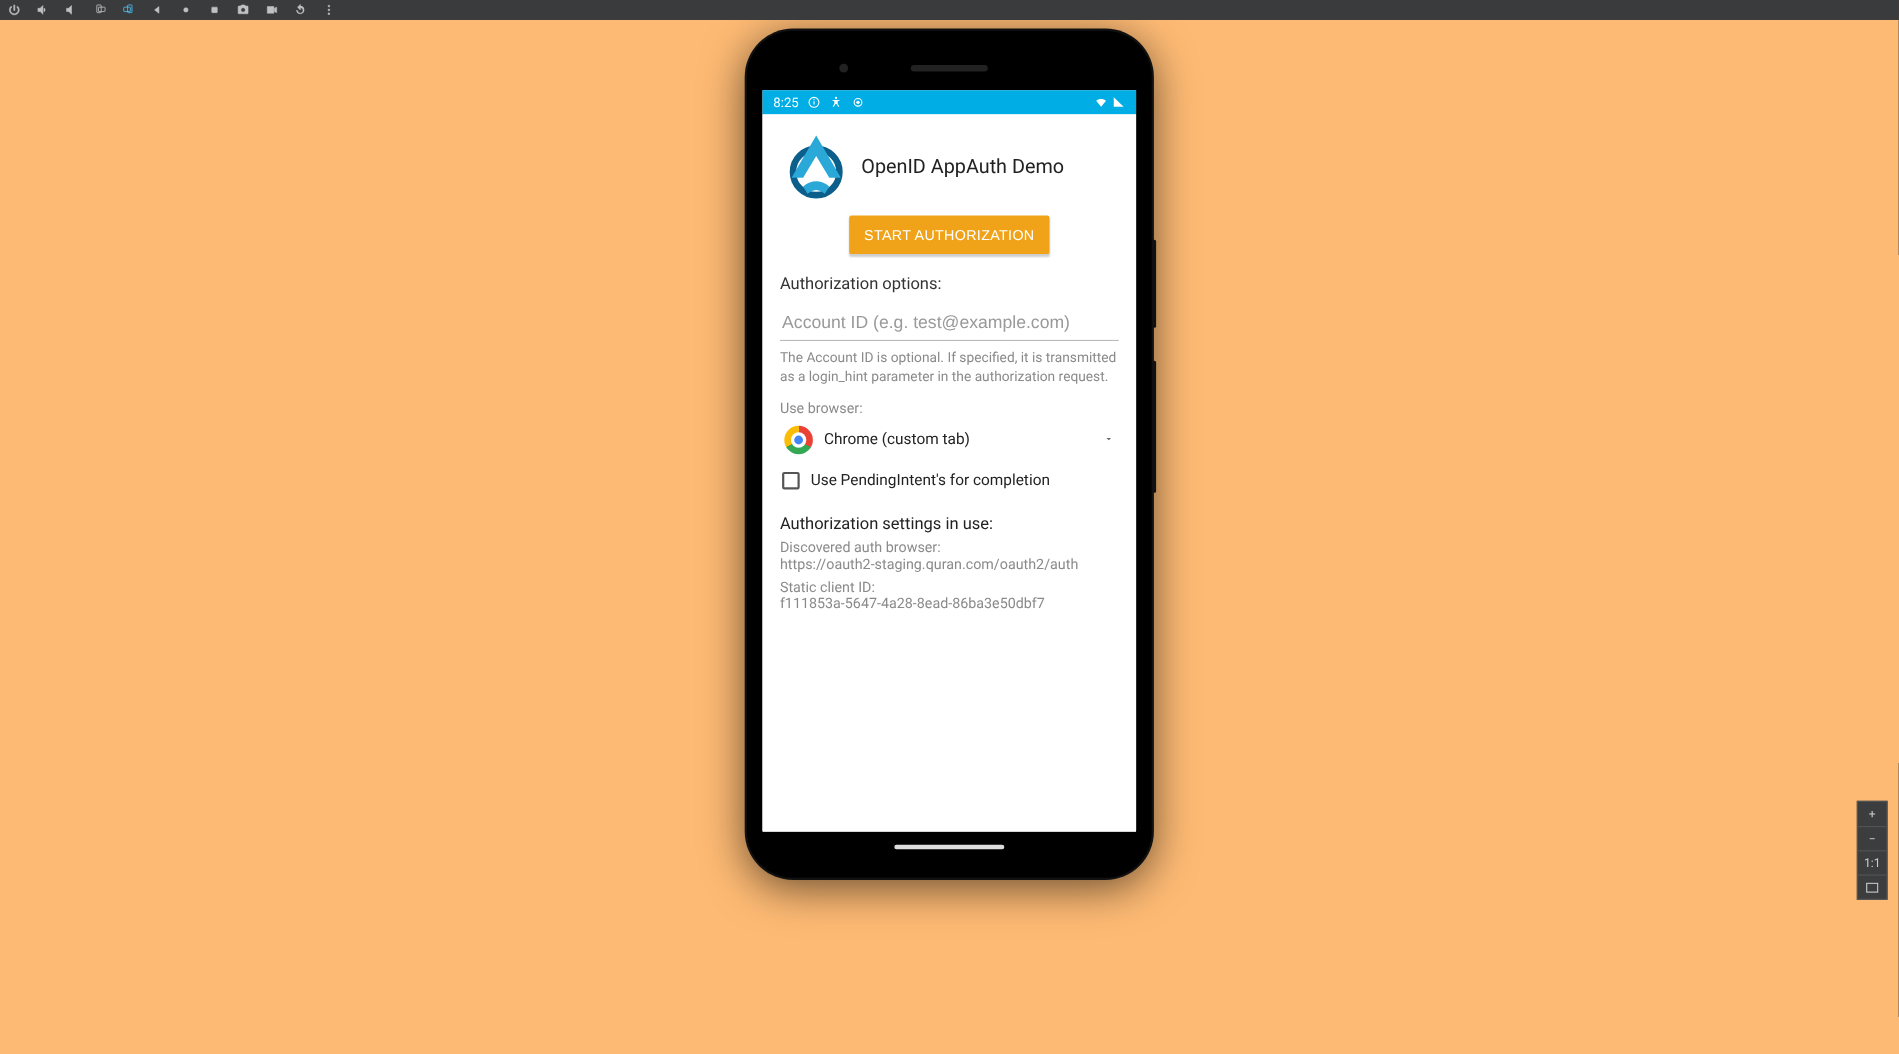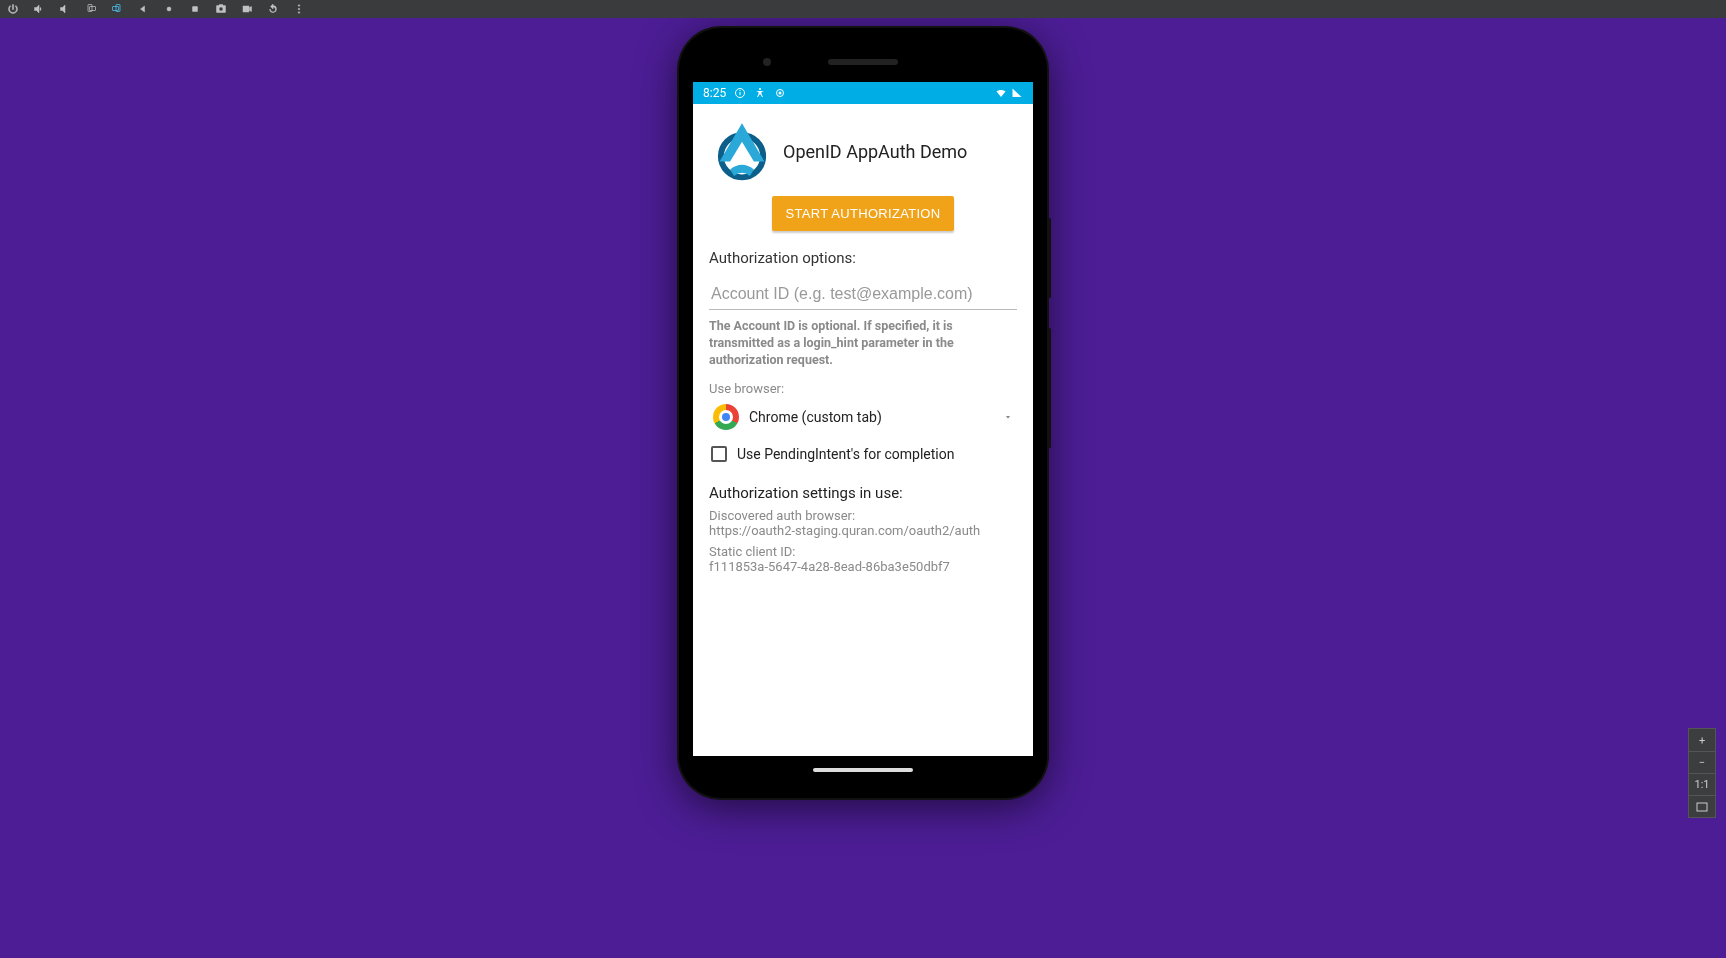--- a/index.html
+++ b/index.html
@@ -4,21 +4,21 @@
 <style>
   * { box-sizing: border-box; margin:0; padding:0; }
   html,body { width:100%; height:100%; background:#2a2b2d; font-family:Roboto,Arial,Helvetica,sans-serif; overflow:hidden; }
 
   
   .emu-toolbar { position:absolute; top:0; left:0; right:0; height:18px; background:#3a3b3d; display:flex; align-items:center; padding:0 6px; gap:12px; z-index:5; }
   .emu-toolbar .tbtn { width:14px; height:14px; display:flex; align-items:center; justify-content:center; cursor:pointer; }
   .emu-toolbar svg { width:12px; height:12px; fill:#bfc1c4; stroke:#bfc1c4; }
   .emu-toolbar .active svg { fill:#4fc3f7; stroke:#4fc3f7; }
 
-  .workspace { position:absolute; top:18px; left:0; right:0; bottom:0; background:#4c1d95; }
+  .workspace { position:absolute; top:18px; left:0; right:0; bottom:0; background:#fdba74; }
 
   
   .zoom-panel { position:absolute; right:10px; bottom:140px; width:28px; background:#3c3d3f; border:1px solid #555;}
   .zoom-panel .zbtn { height:22px; display:flex; align-items:center; justify-content:center; color:#ccc; font-size:11px; cursor:pointer; border-top:1px solid #555; }
   .zoom-panel .zbtn:first-child { border-top:none;}
 
   
   .phone-wrap { position:absolute; left:50%; top:10px; transform:translateX(-50%); }
   .phone { width:368px; height:770px; background:#000; border-radius:42px; padding:14px; position:relative; box-shadow:0 0 0 2px #111, 0 8px 40px rgba(0,0,0,.6); }
   .phone .side-btn { position:absolute; right:-4px; width:3px; background:#111; border-radius:2px; }
@@ -38,21 +38,21 @@
   .statusbar svg { width:12px; height:12px; fill:#fff; }
 
   
   .app { flex:1; background:#fff; padding:14px 16px 8px; color:#222; font-size:14px; overflow:hidden; }
   .logo-row { display:flex; flex-direction:row; align-items:center; gap:8px; margin-bottom:12px; }
   .app-title { font-size:18px; color:#222; }
   .primary-btn { display:block; margin:10px auto 18px; background:#f0a319; color:#fff; font-weight:400; font-size:13px; letter-spacing:.3px; border:none; padding:10px 14px; border-radius:2px; box-shadow:0 2px 2px rgba(0,0,0,.2); cursor:pointer; }
   .section-label { font-size:15px; color:#333; margin:6px 0 12px; }
   .text-input { width:100%; border:none; border-bottom:1px solid #bbb; font-size:16px; padding:6px 2px 6px; color:#555; outline:none; background:transparent; }
   .text-input::placeholder { color:#999; font-size:16px; }
-  .helper { color:#8a8a8a; font-size:12.5px; line-height:1.35; margin-top:8px;font-weight:bold; }
+  .helper { color:#8a8a8a; font-size:12.5px; line-height:1.35; margin-top:8px; }
   .field-label { color:#8a8a8a; font-size:13px; margin-top:12px; }
   .dropdown { display:flex; align-items:center; gap:10px; padding:8px 4px; cursor:pointer; }
   .dropdown .chev { margin-left:auto; }
   .chrome-dot { width:26px; height:26px; border-radius:50%; background:
      conic-gradient(#ea4335 0 120deg,#34a853 120deg 240deg,#fbbc05 240deg 360deg);
      position:relative; flex:0 0 26px; }
   .chrome-dot::after { content:""; position:absolute; inset:6px; background:#fff; border-radius:50%; }
   .chrome-dot::before{ content:""; position:absolute; inset:9px; background:#4285f4; border-radius:50%; z-index:1; }
   .check-row { display:flex; align-items:flex-end; gap:10px; padding:8px 2px 6px; cursor:pointer; }
   .check-row .box { width:16px; height:16px; border:2px solid #555; border-radius:2px; }

